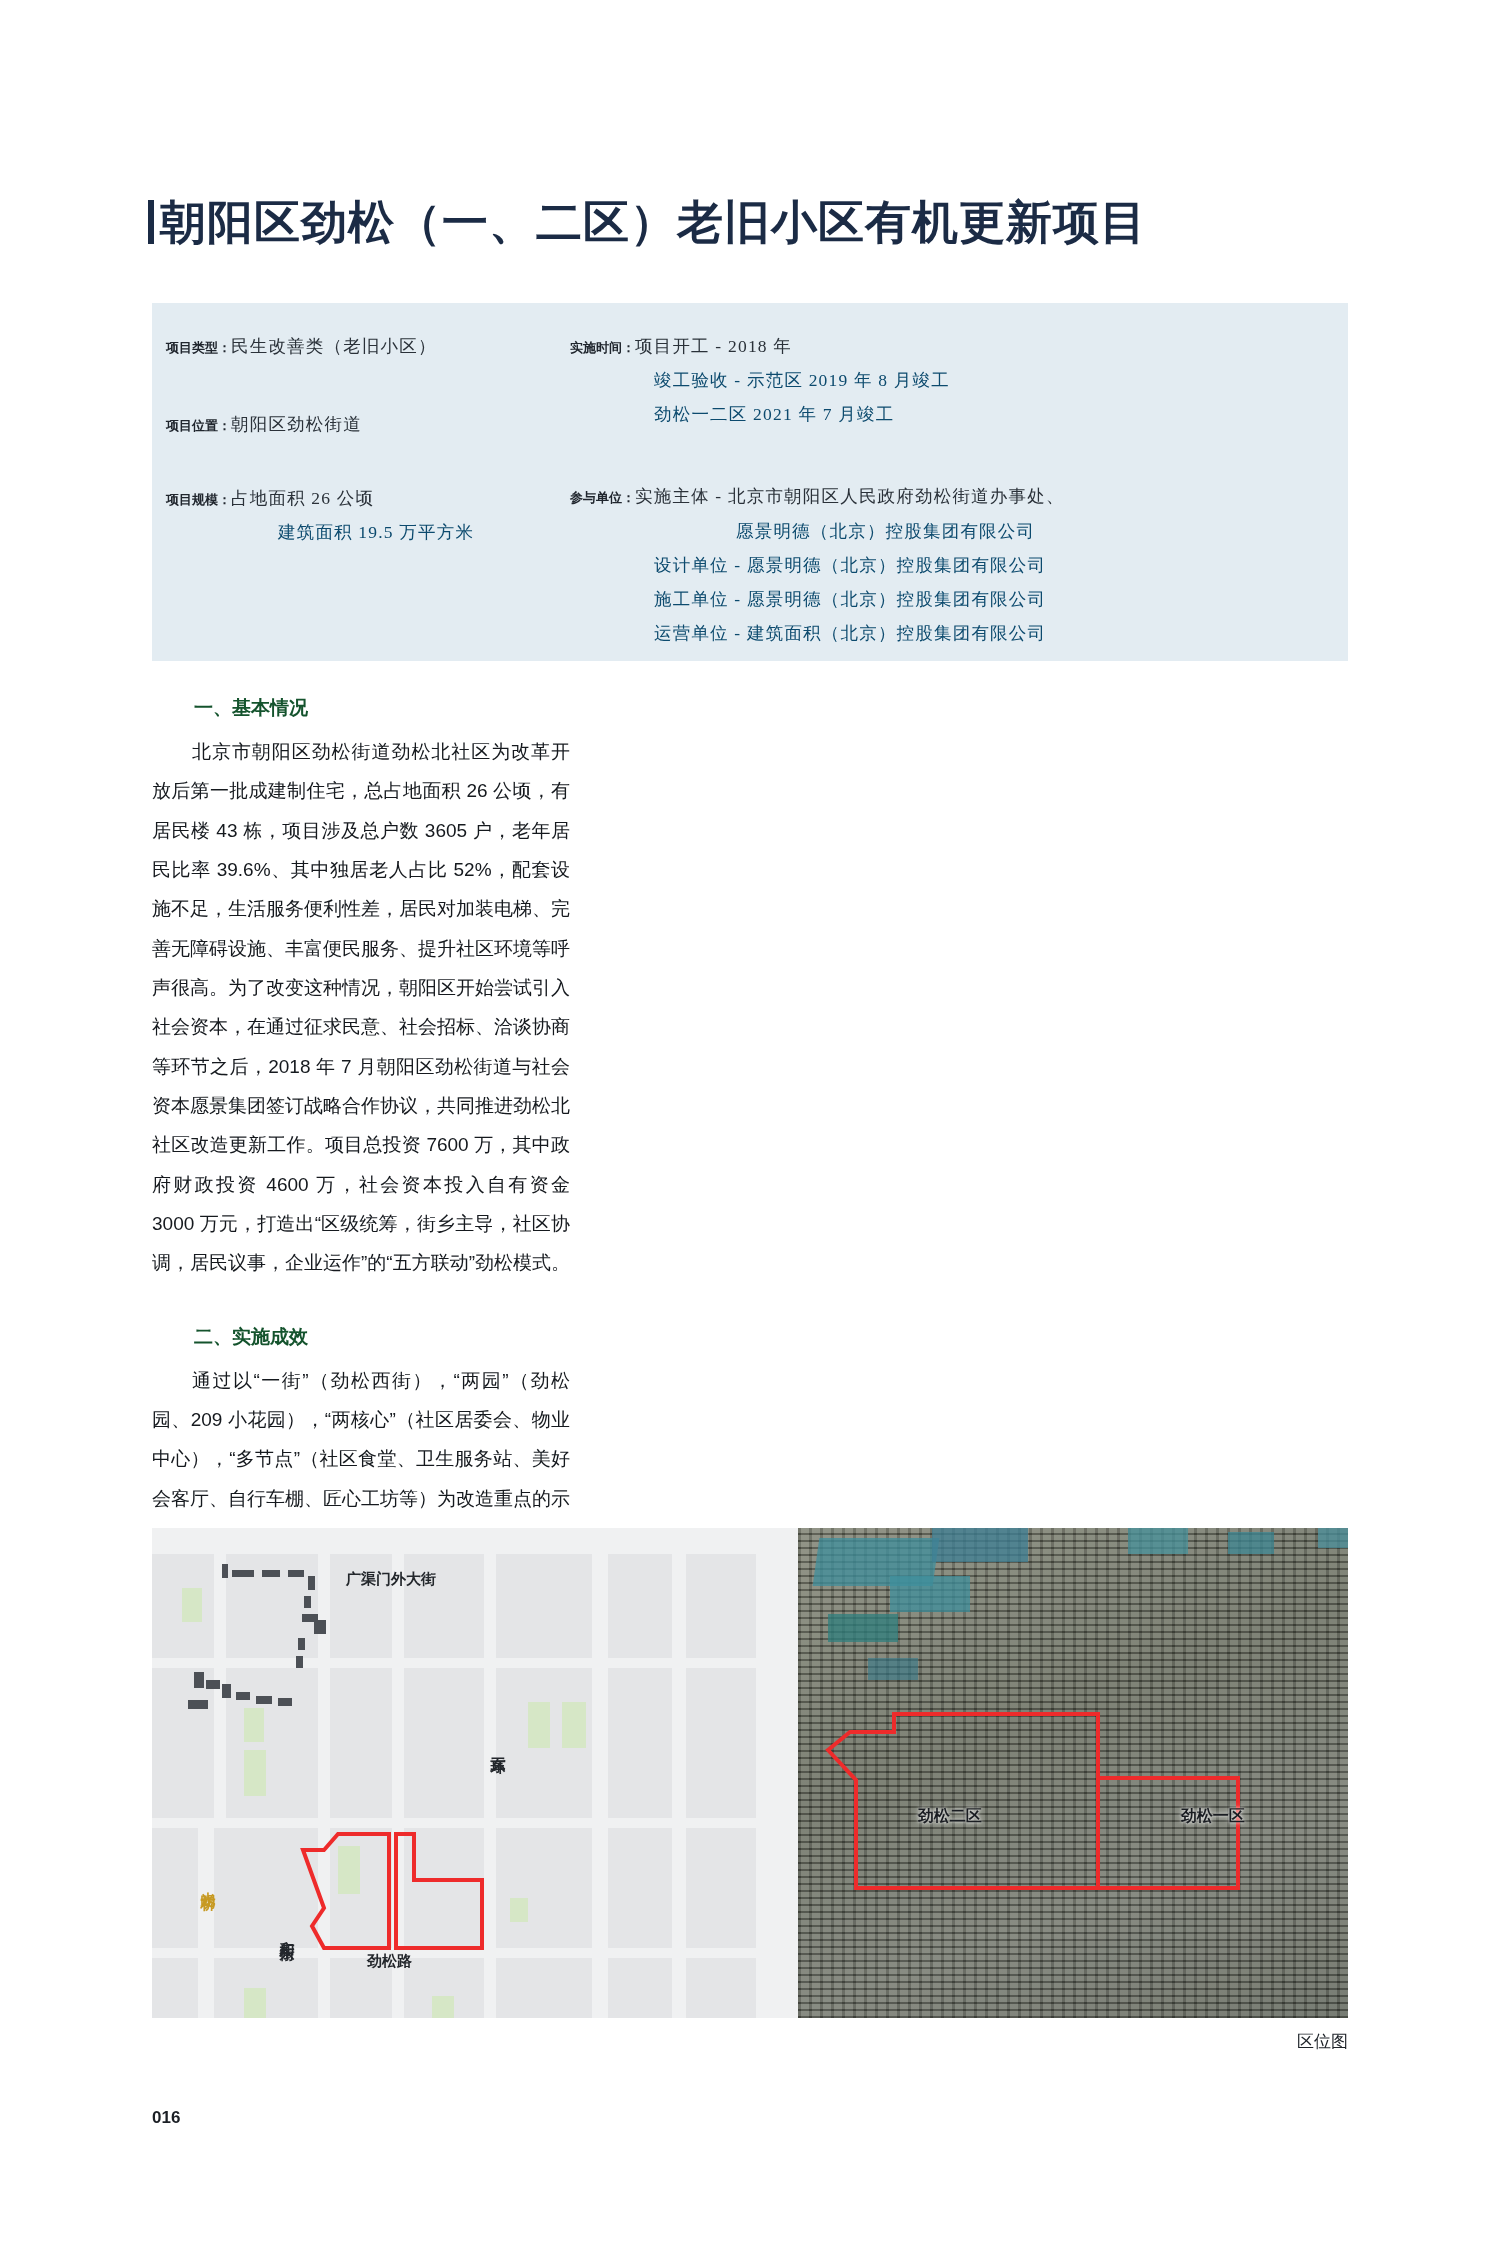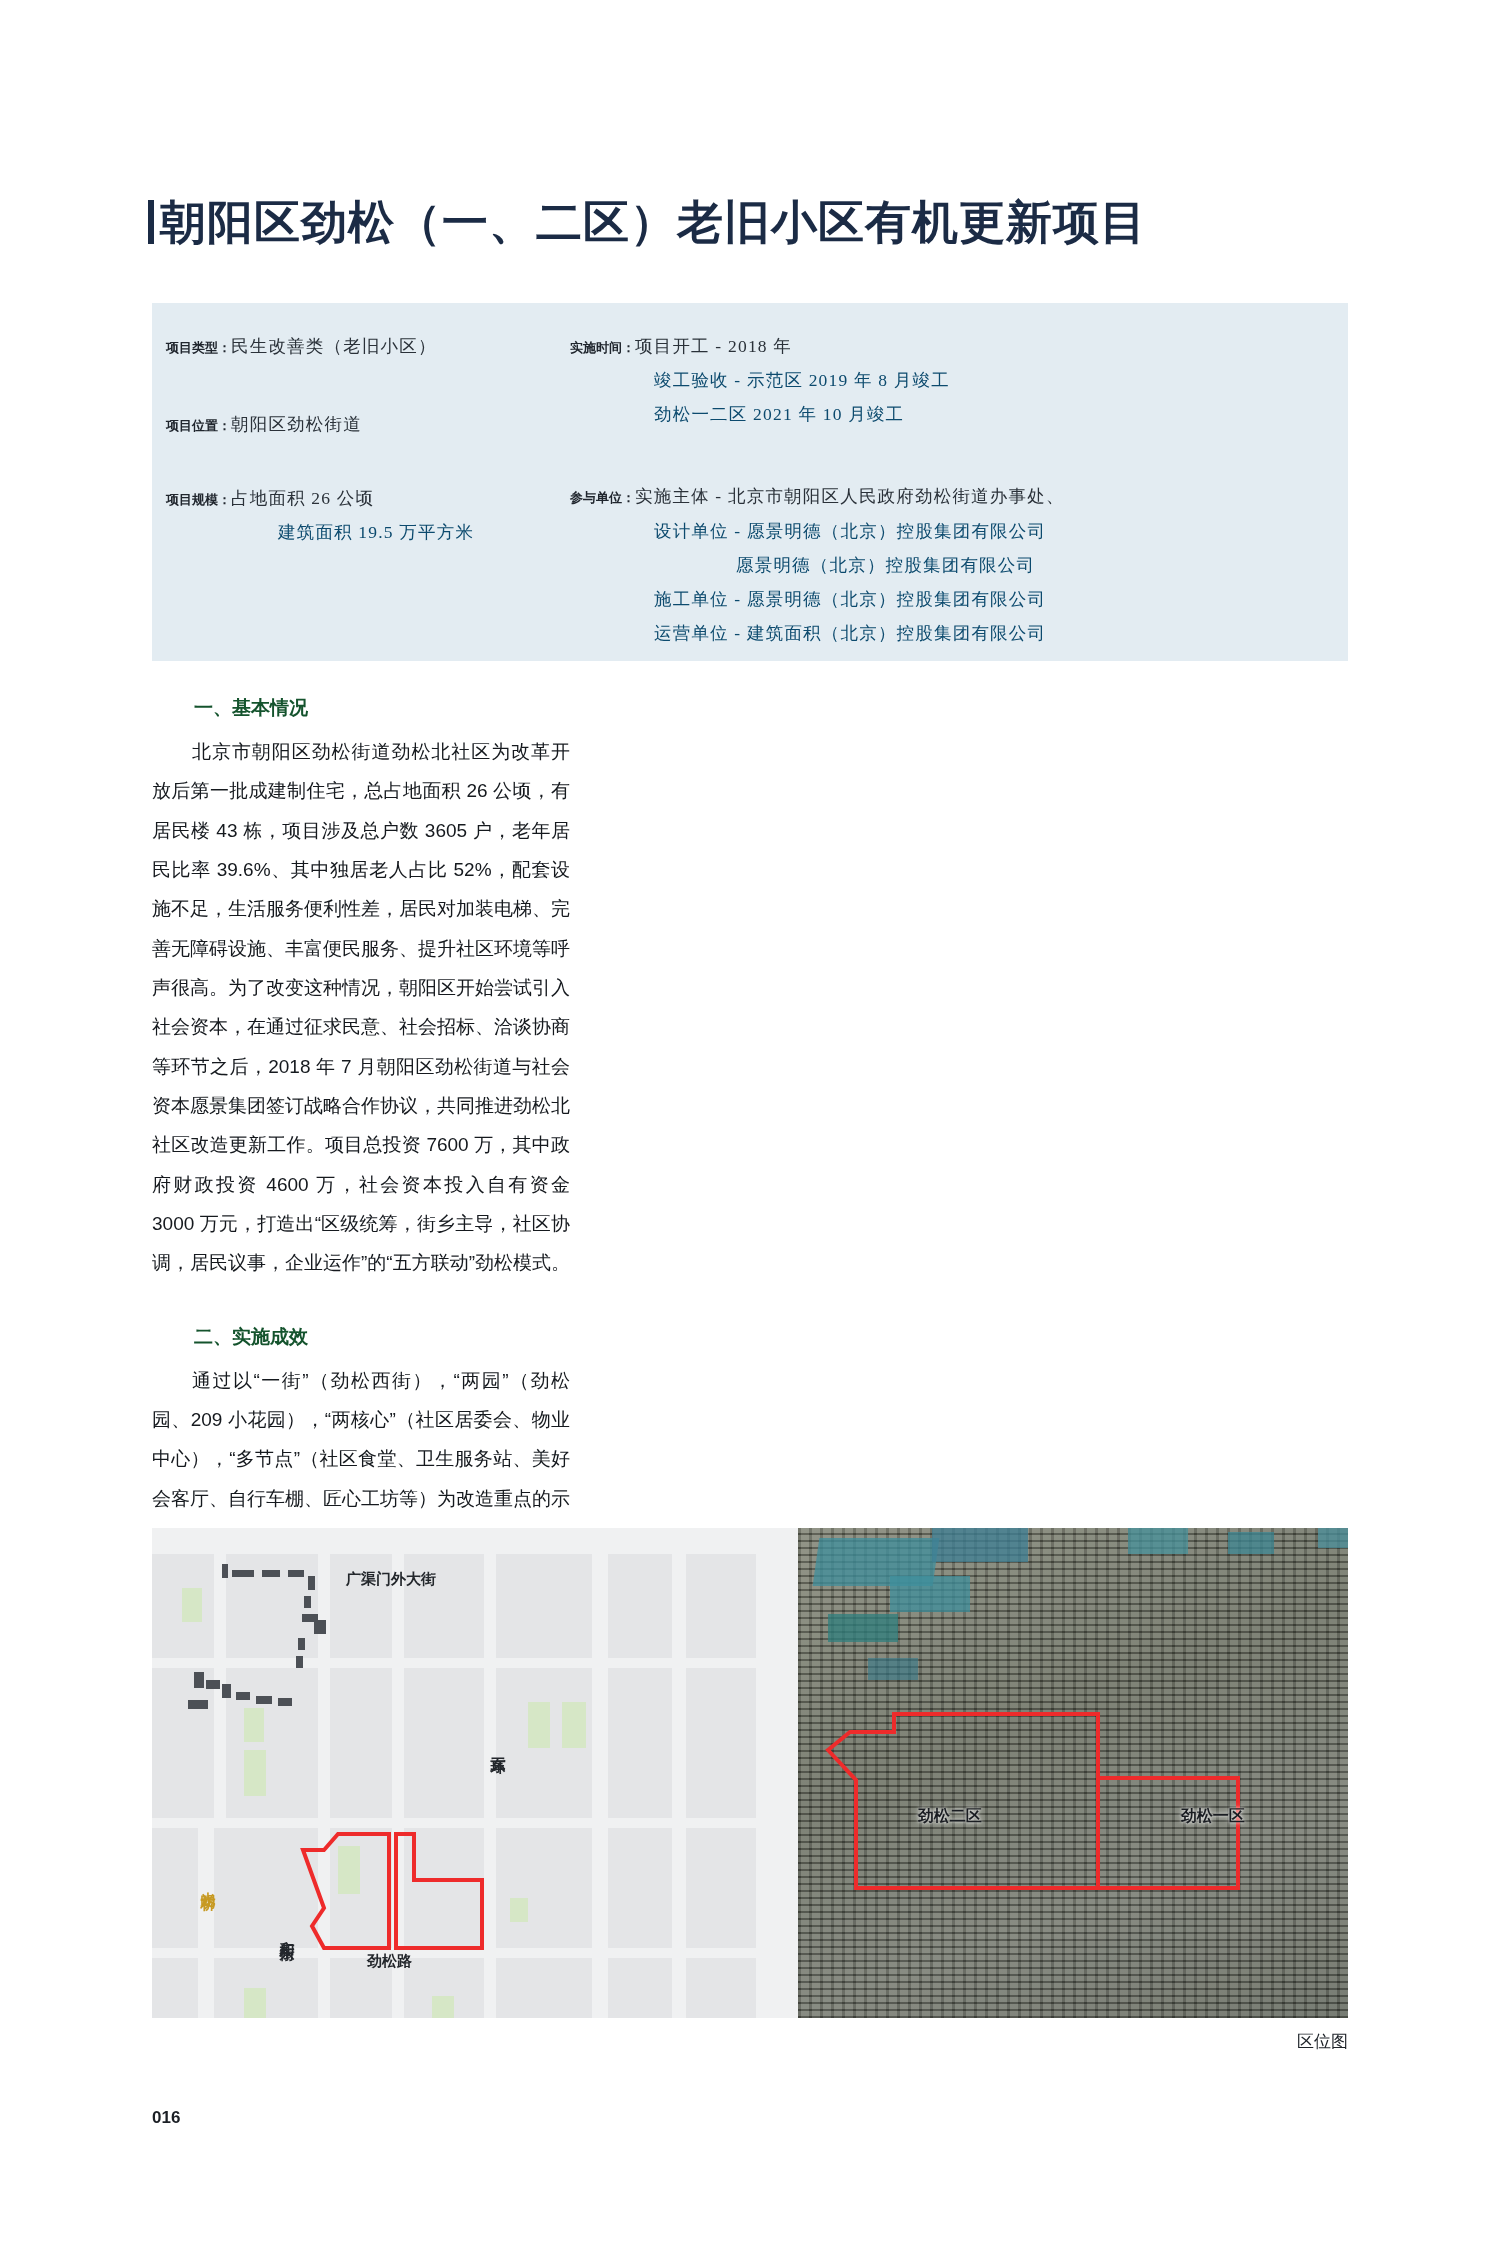--- a/index.html
+++ b/index.html
@@ -230,28 +230,28 @@
           <div class="info-line indent-b">建筑面积 19.5 万平方米</div>
         </div>
       </div>
 
       <div class="info-col-right">
         <div class="info-row">
           <div class="info-row-head">
             <span class="info-label">实施时间：</span><span class="info-val">项目开工 - 2018 年</span>
           </div>
           <div class="info-line indent-a">竣工验收 - 示范区 2019 年 8 月竣工</div>
-          <div class="info-line indent-a">劲松一二区 2021 年 10 月竣工</div>
+          <div class="info-line indent-a">劲松一二区 2021 年 7 月竣工</div>
         </div>
         <div class="info-row" style="margin-top:48px;">
           <div class="info-row-head">
             <span class="info-label">参与单位：</span><span class="info-val">实施主体 - 北京市朝阳区人民政府劲松街道办事处、</span>
           </div>
+          <div class="info-line" style="padding-left:166px;">愿景明德（北京）控股集团有限公司</div>
           <div class="info-line indent-a">设计单位 - 愿景明德（北京）控股集团有限公司</div>
-          <div class="info-line" style="padding-left:166px;">愿景明德（北京）控股集团有限公司</div>
           <div class="info-line indent-a">施工单位 - 愿景明德（北京）控股集团有限公司</div>
           <div class="info-line indent-a">运营单位 - 建筑面积（北京）控股集团有限公司</div>
         </div>
       </div>
 
     </div>
   </div>
 
   <div class="col col-left">
     <h2 class="heading">一、基本情况</h2>

